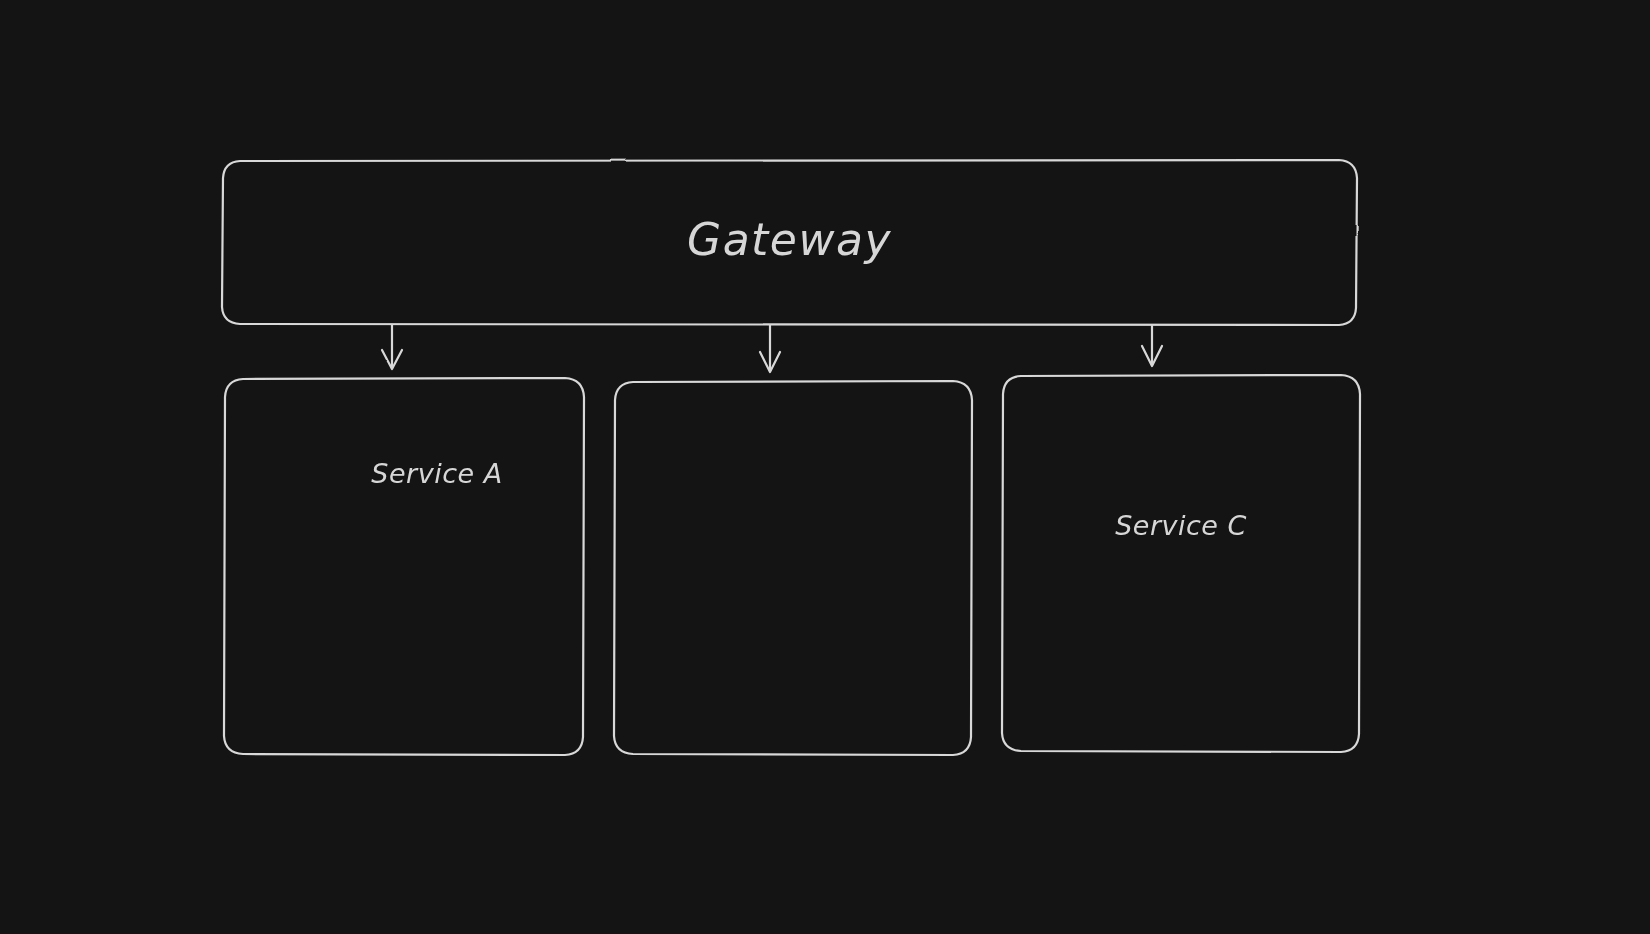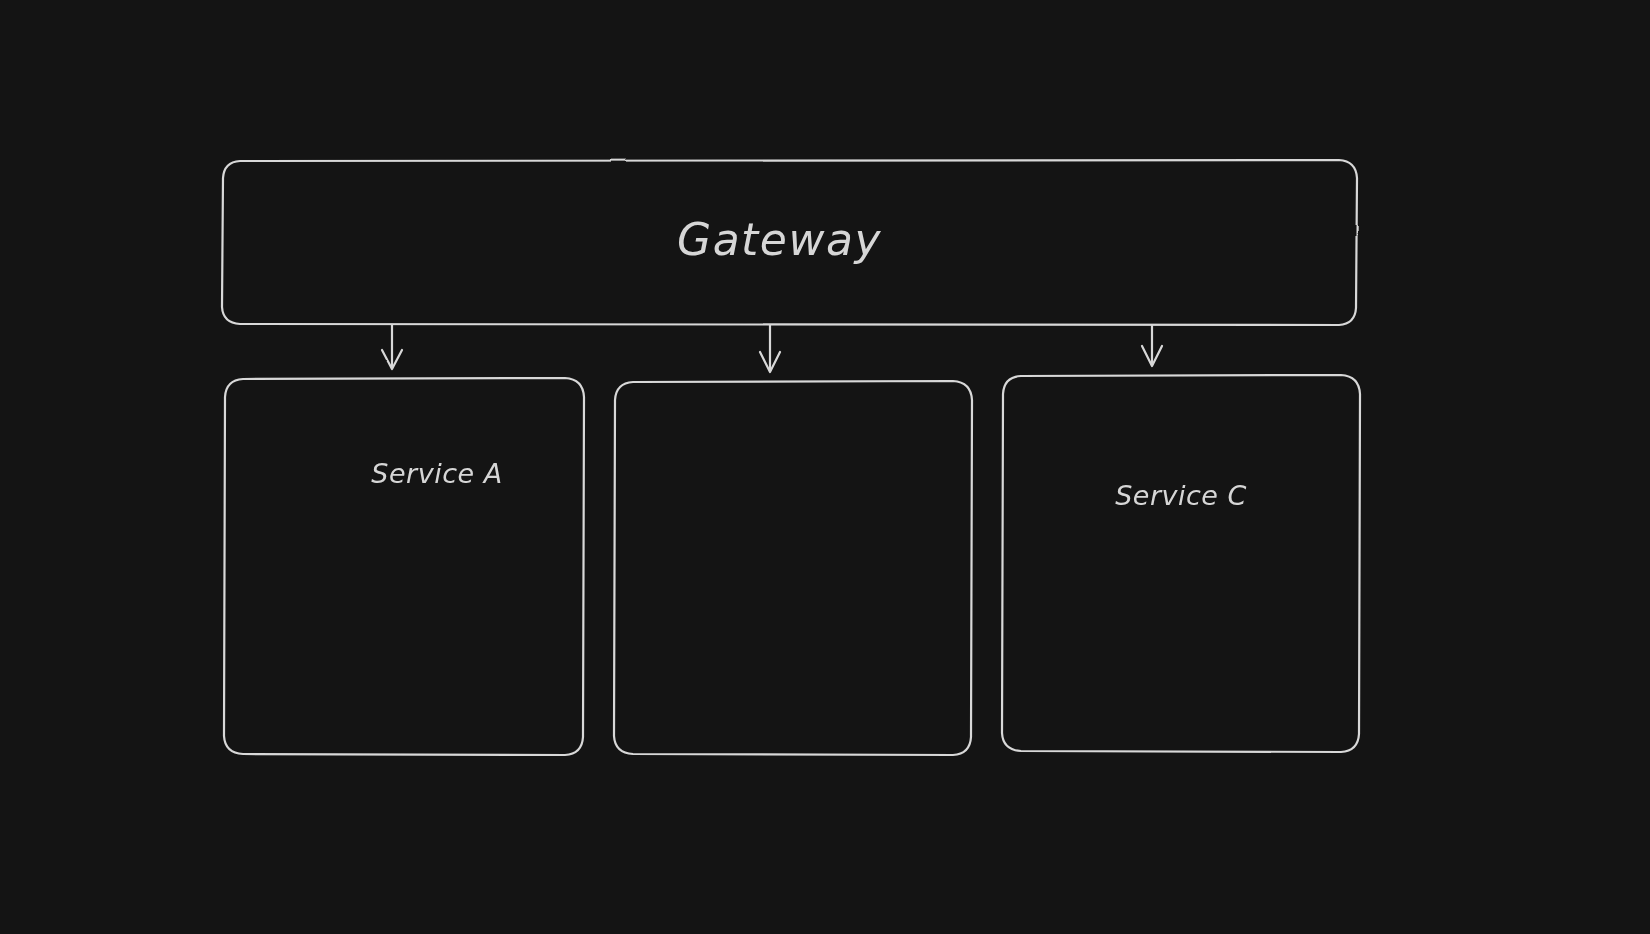--- a/index.html
+++ b/index.html
@@ -46,21 +46,21 @@
     font-family: "DejaVu Sans", "Liberation Sans", sans-serif;
     font-style: italic;
     font-weight: 400;
     letter-spacing: 0.5px;
     white-space: nowrap;
     text-align: center;
     user-select: none;
   }
 
   #gateway-node {
-    left: 212px;
+    left: 222px;
     top: 160px;
     width: 1135px;
     height: 158px;
   }
   #gateway-node .node-label {
     font-size: 44px;
     letter-spacing: 1.5px;
   }
 
   #service-a-node {
@@ -71,21 +71,21 @@
     margin-left: 33px;
   }
   #service-b-node {
     left: 614px;
     top: 381px;
     width: 358px;
     height: 374px;
   }
   #service-c-node {
     left: 1002px;
-    top: 361px;
+    top: 391px;
     width: 358px;
     height: 377px;
   }
   .service-node .node-label {
     font-size: 27px;
     position: relative;
     top: -54px;
   }
 </style>
 </head>

